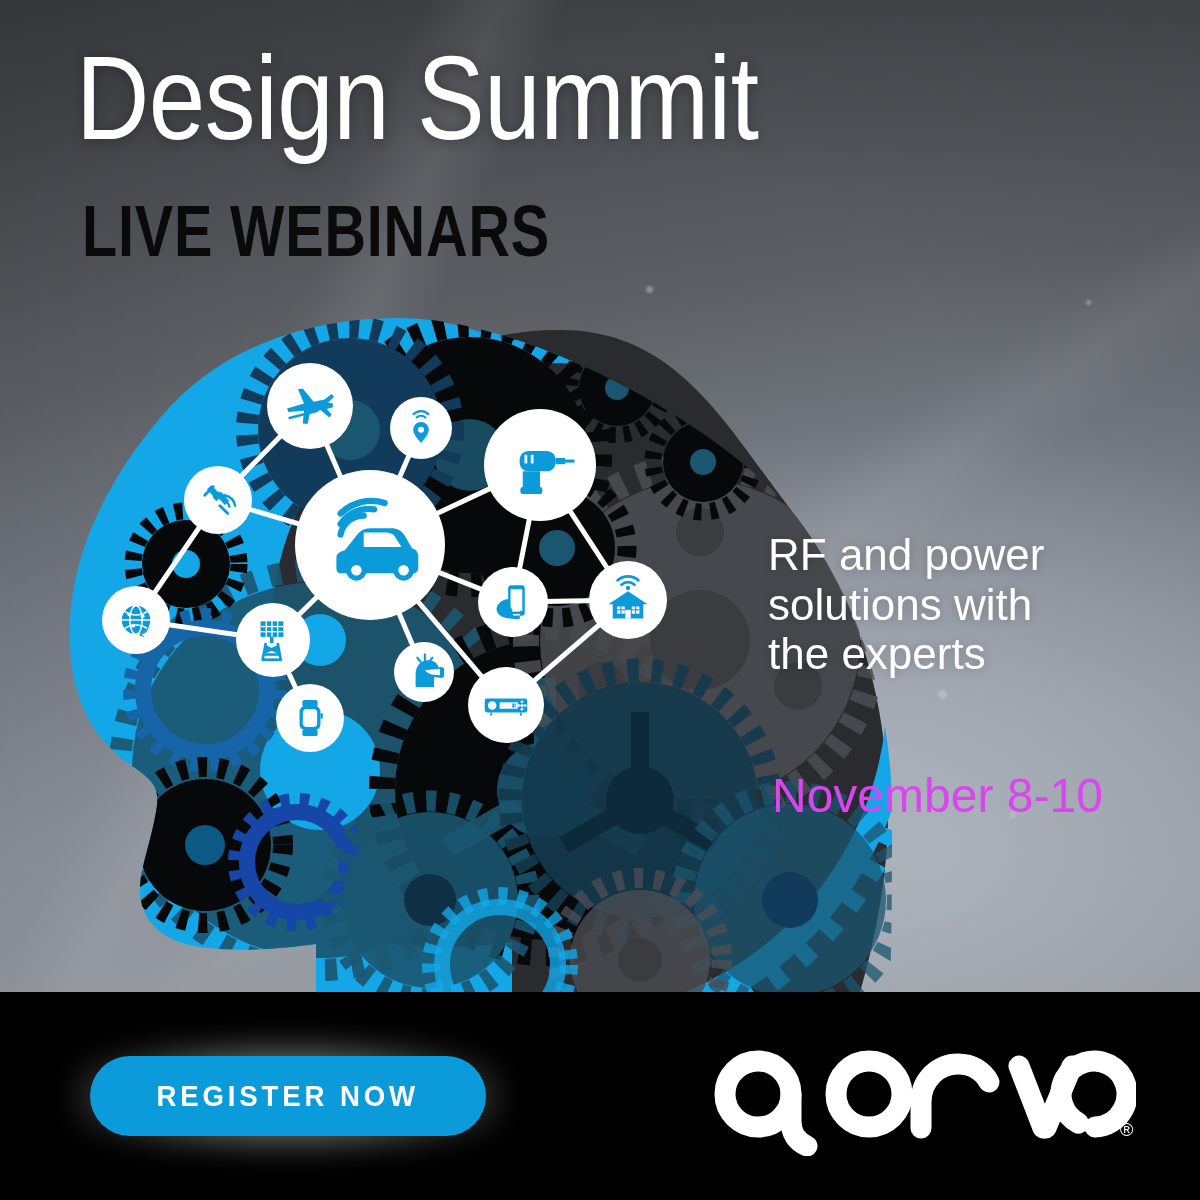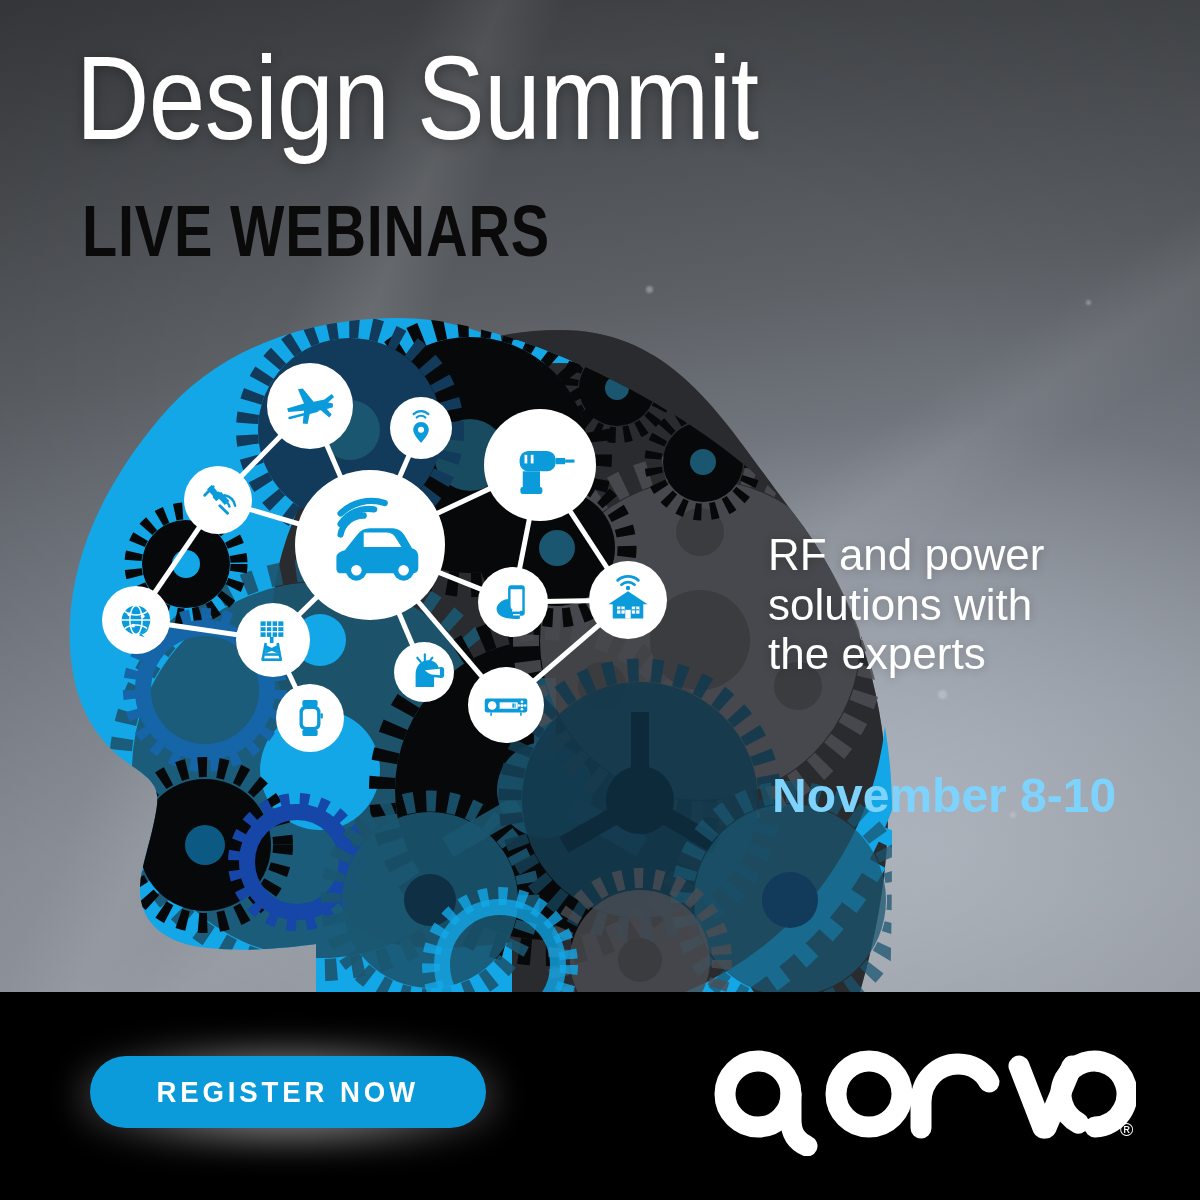--- a/index.html
+++ b/index.html
@@ -78,21 +78,21 @@
   .tagline {
     position:absolute; left:768px; top:530px;
     width:400px;
     font-size:44px; line-height:1.13;
     font-weight:400; color:#ffffff;
     text-shadow:0 1px 10px rgba(0,0,0,0.22);
   }
   .dates {
     position:absolute; left:772px; top:770px;
     font-size:48px; line-height:1.1;
-    font-weight:700; color:#7dd3fc;
+    font-weight:400; color:#d946ef;
     white-space:nowrap;
   }
 
   
   .footer {
     position:absolute; left:0; top:992px;
     width:1200px; height:208px;
     background:#000000;
   }
   .cta-glow {
@@ -101,21 +101,21 @@
     border-radius:58px;
     background:radial-gradient(ellipse at center,
       rgba(255,255,255,0.60) 0%,
       rgba(255,255,255,0.34) 42%,
       rgba(255,255,255,0.10) 68%,
       rgba(255,255,255,0.0) 85%);
     filter:blur(12px);
   }
   .cta {
     position:absolute; left:90px; top:1056px;
-    width:396px; height:72px;
+    width:396px; height:80px;
     border-radius:40px;
     background:#0b9bdb;
     display:flex; align-items:center; justify-content:center;
     cursor:pointer;
   }
   .cta-label {
     color:#ffffff; font-size:30px; font-weight:700;
     letter-spacing:4.2px;
     transform:scaleX(0.92);
   }

